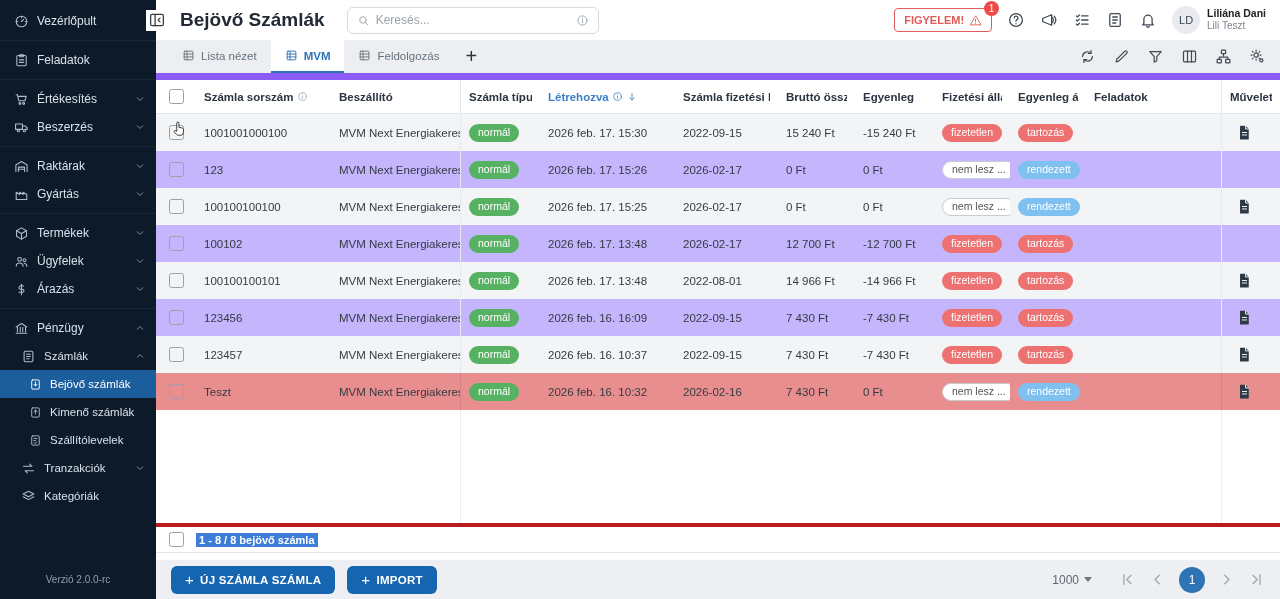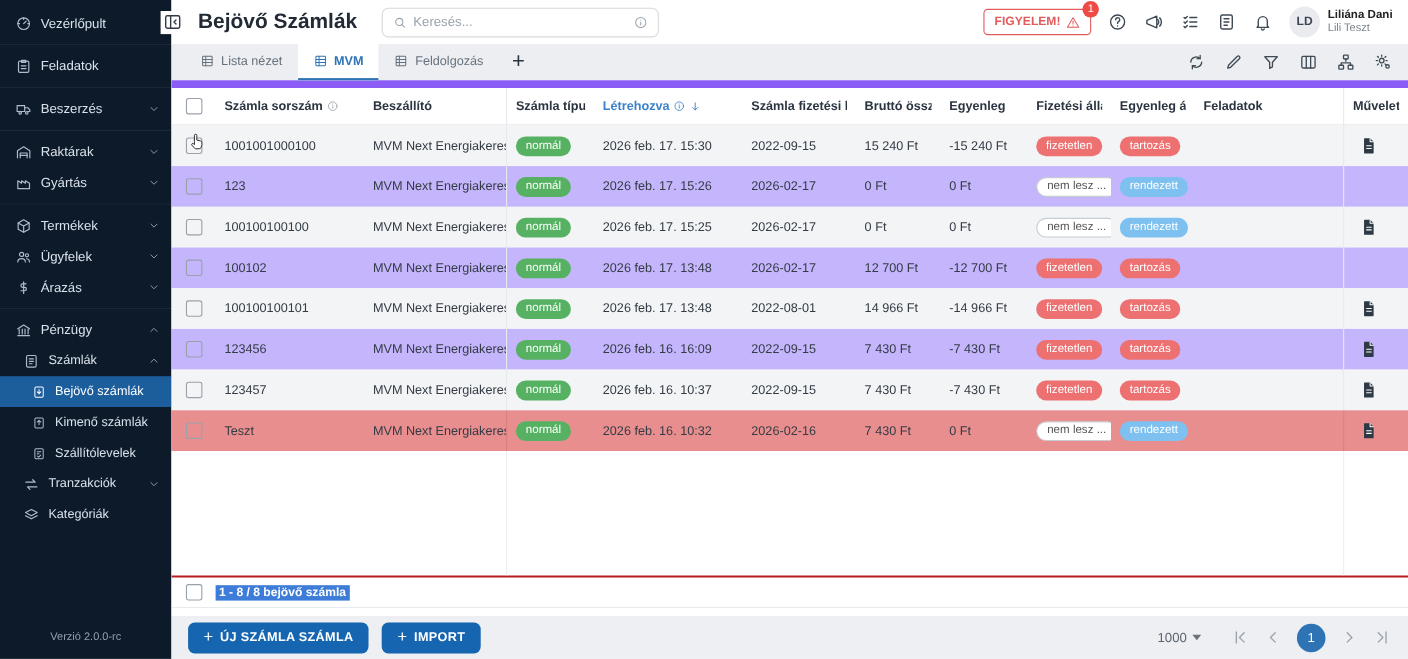--- a/index.html
+++ b/index.html
@@ -43,21 +43,21 @@
   .search .icon{width:13px;height:13px}
   .search input{border:none;outline:none;flex:1;font-size:12px;color:#333;background:transparent;min-width:0}
   .search input::placeholder{color:#9aa3ad}
   .top-right{margin-left:auto;display:flex;align-items:center;gap:15px}
   .figyelem{position:relative;border:1px solid var(--c-warn);color:var(--c-warn);background:#fff;border-radius:4px;height:24px;padding:0 9px;display:flex;align-items:center;gap:5px;font-size:11px;font-weight:700;cursor:pointer;font-family:inherit}
   .figyelem .icon{width:13px;height:13px}
   .figyelem .badge{position:absolute;top:-8px;right:-8px;width:15px;height:15px;border-radius:50%;background:#ef4b46;color:#fff;font-size:10px;font-weight:400;display:flex;align-items:center;justify-content:center}
   .icon-btn{background:none;border:none;padding:0;color:#3f4a55;cursor:pointer;display:flex}
   .icon-btn .icon{width:18px;height:18px}
   .user{display:flex;align-items:center;gap:7px;cursor:pointer}
-  .avatar{width:28px;height:28px;border-radius:50%;background:#e9ebee;color:#3c4652;display:flex;align-items:center;justify-content:center;font-size:11px;font-weight:700}
+  .avatar{width:28px;height:28px;border-radius:50%;background:#e9ebee;color:#3c4652;display:flex;align-items:center;justify-content:center;font-size:11px;font-weight:400}
   .user-name{font-size:10.5px;font-weight:700;color:#222;line-height:1.25}
   .user-sub{font-size:10px;color:#7c848d;line-height:1.25}
 
   
   .tabstrip{height:40px;background:#eceef1;display:flex;align-items:stretch;padding:0 14px 0 12px;border-bottom:7px solid #8b5cf6}
   .tabs{display:flex;align-items:stretch}
   .tab{display:flex;align-items:center;gap:6px;padding:0 14px;font-size:11.5px;color:#66727d;cursor:pointer;border-bottom:2px solid transparent}
   .tab .icon{width:13px;height:13px}
   .tab.active{background:#fff;color:var(--c-accent);border-bottom-color:var(--c-accent);font-weight:600}
   .tab-add{background:none;border:none;font-size:20px;color:#2c3440;padding:0 12px;cursor:pointer;display:flex;align-items:center;font-family:inherit}
@@ -88,21 +88,21 @@
   .pill-blue{background:var(--c-lblue)}
   .pill-outline{background:#fff;border:1px solid #c7ccd1;color:#555}
   .td-actions{justify-content:flex-start;padding-left:14px}
   .doc{width:17px;height:17px;cursor:pointer}
   .doc svg{stroke:none}
 
   .spacer{flex:1;position:relative;background:#fff}
   .vline{position:absolute;top:0;bottom:0;width:1px;background:#eceef0}
   .v1{left:304px}.v2{left:1065px}
 
-  .tfoot{display:flex;align-items:center;height:30px;border-top:2px solid #b91c1c;border-bottom:1px solid #e3e6e9;background:#fff;flex:none}
+  .tfoot{display:flex;align-items:center;height:30px;border-top:4px solid #b91c1c;border-bottom:1px solid #e3e6e9;background:#fff;flex:none}
   .tfoot .td-check{width:40px}
   .count{background:var(--c-select);color:#fff;font-weight:700;font-size:11px;padding:1px 3px}
 
   .gap{height:7px;background:#fff;flex:none}
   .bottombar{height:39px;background:#edeff2;display:flex;align-items:center;padding:0 15px;gap:12px;flex:none}
   .btn-primary{background:#1565b0;color:#fff;height:28px;border:none;border-radius:6px;padding:0 14px;font-size:11.5px;font-weight:700;display:flex;align-items:center;gap:6px;cursor:pointer;font-family:inherit;letter-spacing:.3px}
   .btn-primary .plus{font-size:15px;font-weight:400}
   .pager{margin-left:auto;display:flex;align-items:center;gap:13px;color:#5d6773;font-size:12px}
   .page-size{display:flex;align-items:center;gap:5px;cursor:pointer;margin-right:14px}
   .caret{width:0;height:0;border-left:4px solid transparent;border-right:4px solid transparent;border-top:5px solid #6b737c}
@@ -138,20 +138,35 @@
               <svg viewBox="0 0 24 24">
                 <rect x="4.5" y="4" width="15" height="16.5" rx="2"></rect>
                 <path d="M9 3h6v3H9z"></path>
                 <path d="M8.5 11h7M8.5 15h7"></path>
               </svg>
             </span>
             <span>Feladatok</span>
           </div>
         </div>
         <div class="nav-group">
+          <div class="nav-item">
+            <span class="icon ">
+              <svg viewBox="0 0 24 24">
+                <path d="M3.5 4.5h2l2 9.5h10l2-7H6.5"></path>
+                <circle cx="9.5" cy="18.5" r="1.5"></circle>
+                <circle cx="15.5" cy="18.5" r="1.5"></circle>
+              </svg>
+            </span>
+            <span>Értékesítés</span>
+            <span class="icon chev">
+              <svg viewBox="0 0 24 24">
+                <path d="M6.5 9.5l5.5 5.5 5.5-5.5"></path>
+              </svg>
+            </span>
+          </div>
           <div class="nav-item">
             <span class="icon ">
               <svg viewBox="0 0 24 24">
                 <rect x="2.5" y="6.5" width="11" height="8.5"></rect>
                 <path d="M13.5 9.5h4.5l3 3V15h-3"></path>
                 <circle cx="7" cy="17" r="1.8"></circle>
                 <circle cx="16.5" cy="17" r="1.8"></circle>
               </svg>
             </span>
             <span>Beszerzés</span>

